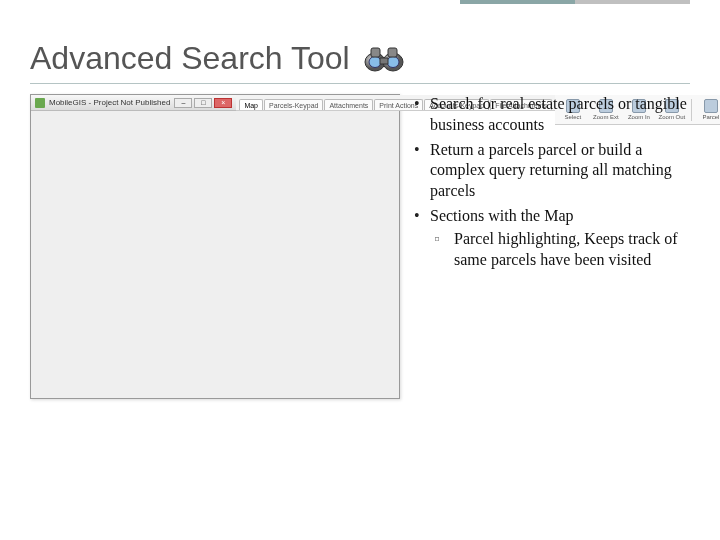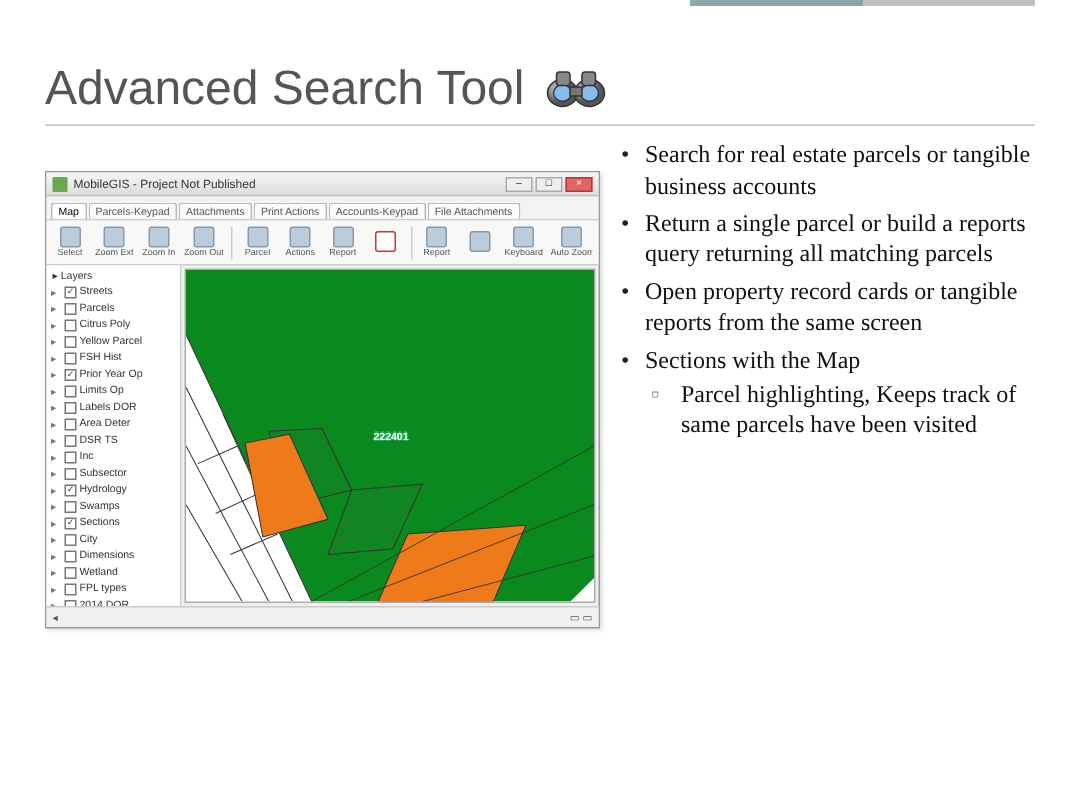--- a/index.html
+++ b/index.html
@@ -35,23 +35,22 @@
   .content-row {
     display: flex; gap: 14px;
   }
   .screenshot {
     width: 370px; height: 305px;
     border: 1px solid #999;
     background: #efefef;
     font-family: Tahoma, Arial, sans-serif;
     font-size: 8px;
     color: #222;
-    display: flex; flex-direction: column;
+    display: flex; 
     box-shadow: 1px 1px 3px rgba(0,0,0,0.15);
-    margin-top: 20px;
   }
   .titlebar {
     height: 16px;
     background: linear-gradient(#f7f7f7,#dcdcdc);
     border-bottom: 1px solid #bbb;
     display: flex; align-items: center;
     padding: 0 4px;
     gap: 4px;
   }
   .titlebar .app-icon { width: 10px; height: 10px; background:#6aa84f; border-radius:1px;}
@@ -357,22 +356,21 @@
       <div class="statusbar">
         <span class="status-item">◂</span>
         <span class="status-item" style="flex:1"></span>
         <span class="status-item">▭ ▭</span>
       </div>
     </div>
 
     <div class="bullets">
       <ul>
         <li>Search for real estate parcels or tangible business accounts</li>
-        <li>Return a single parcel or build a reports query returning all matching parcels</li>
-        <li>Open property record cards or tangible reports from the same screen</li>
+        <li>Return a parcels parcel or build a complex query returning all matching parcels</li>
         <li>
           <span>Sections with the Map</span>
           <ul class="sub">
             <li>Parcel highlighting, Keeps track of same parcels have been visited</li>
           </ul>
         </li>
       </ul>
     </div>
 
   </div>

